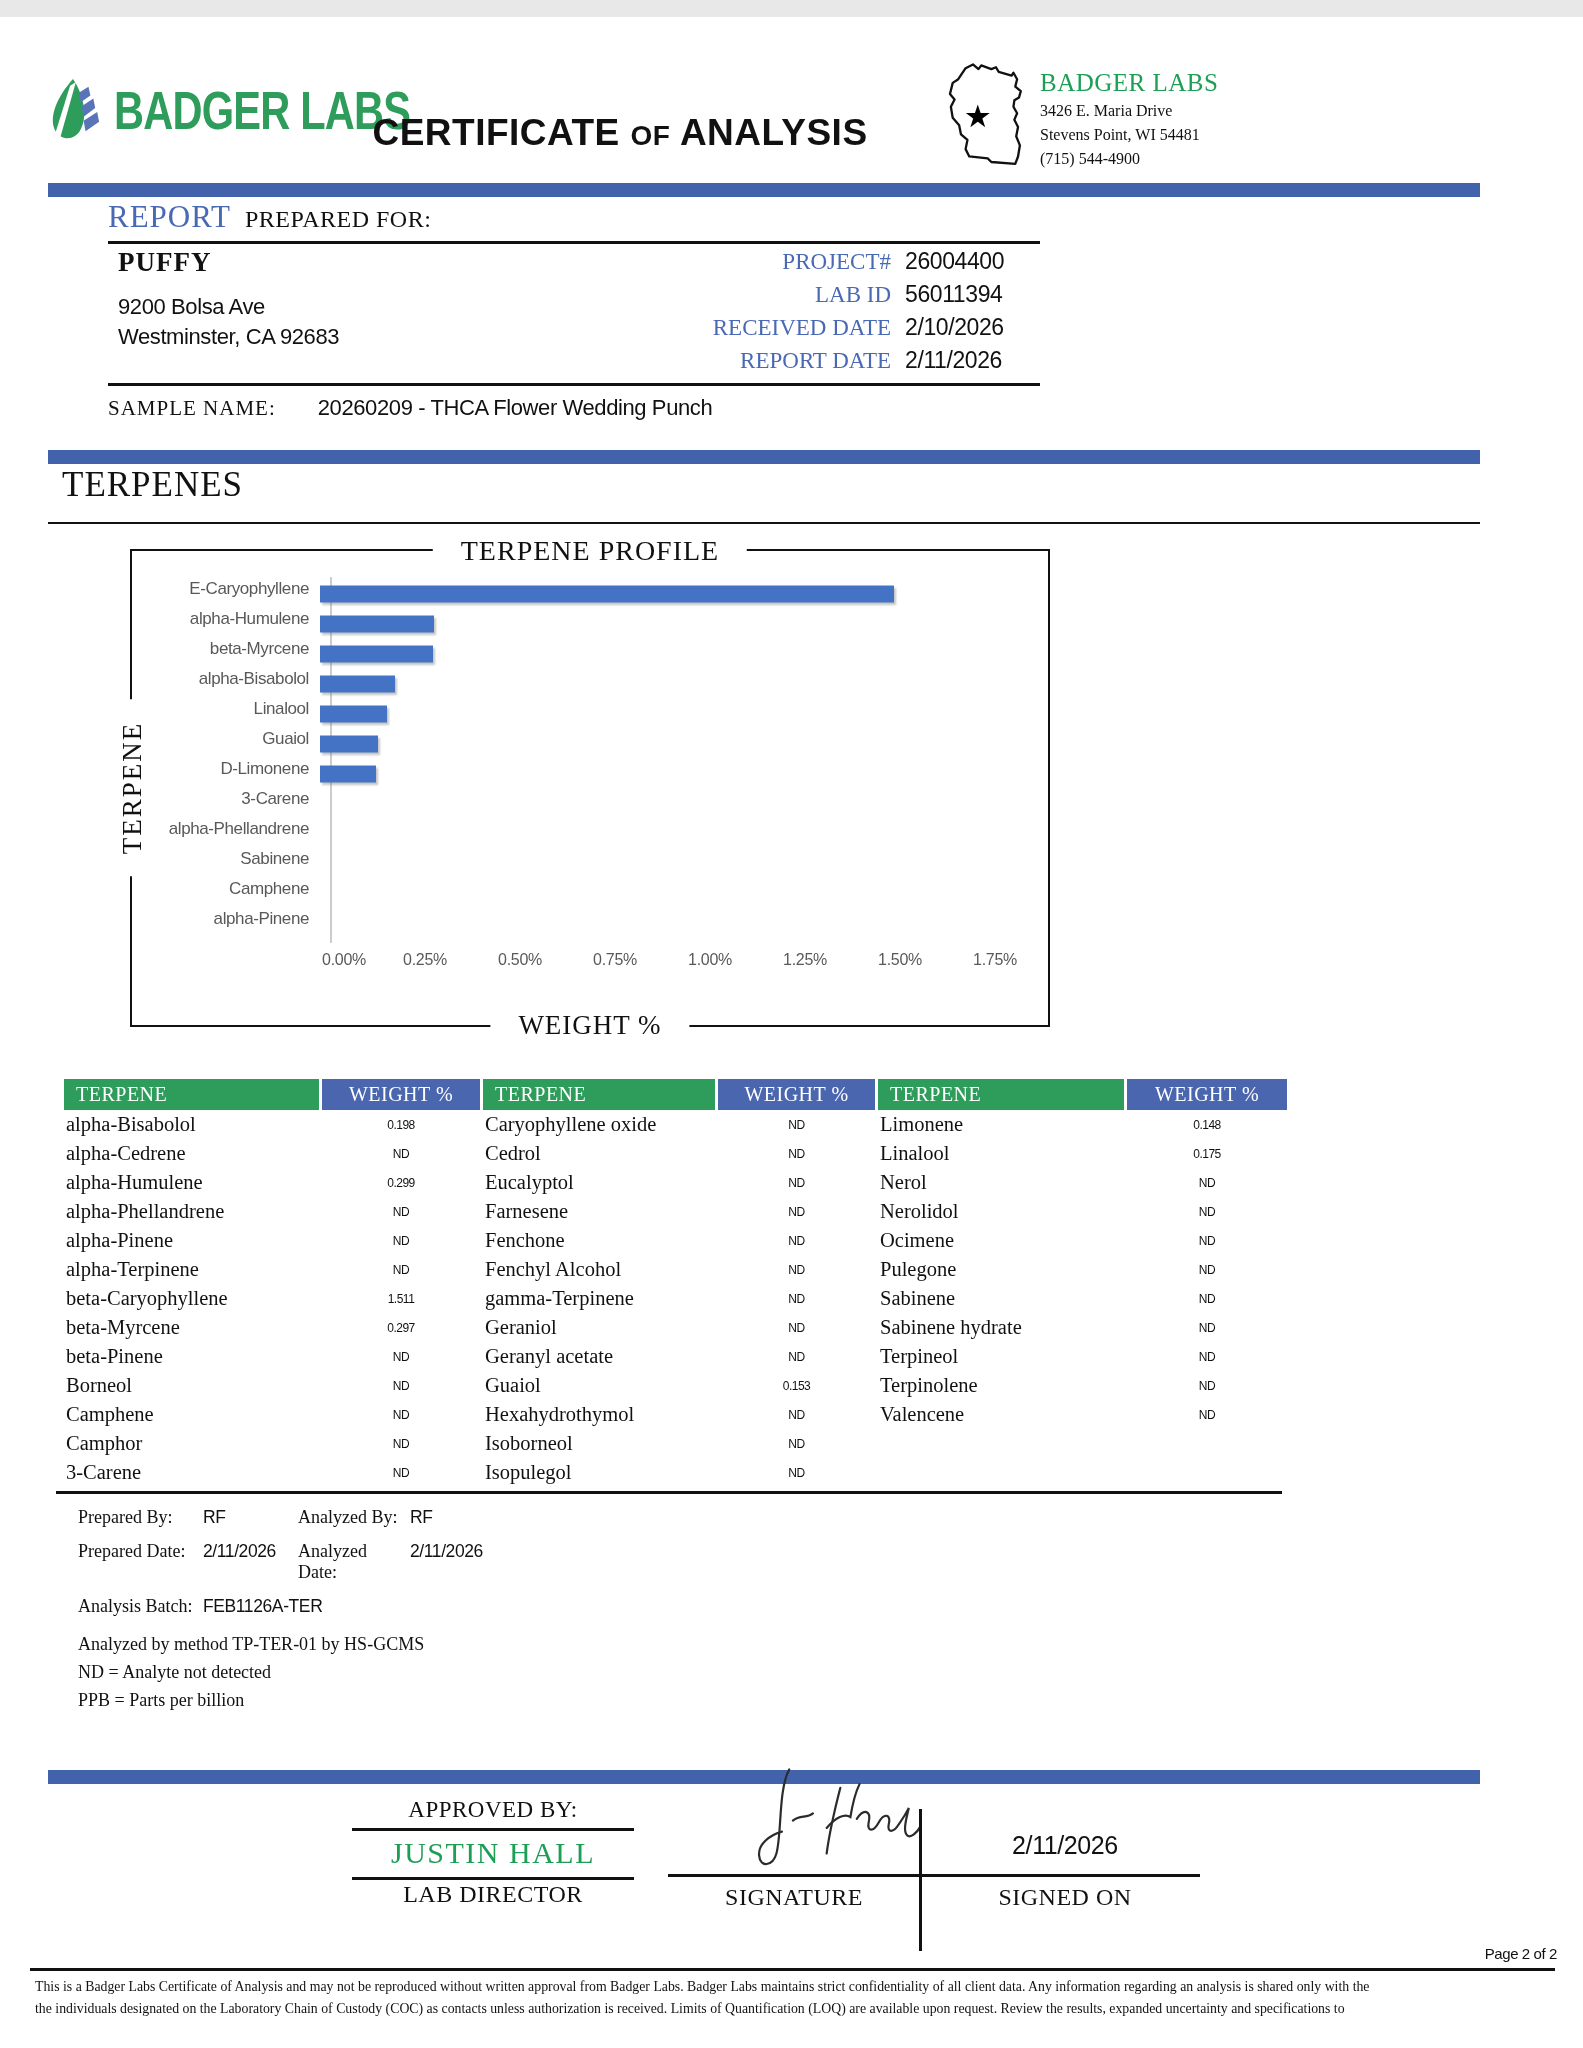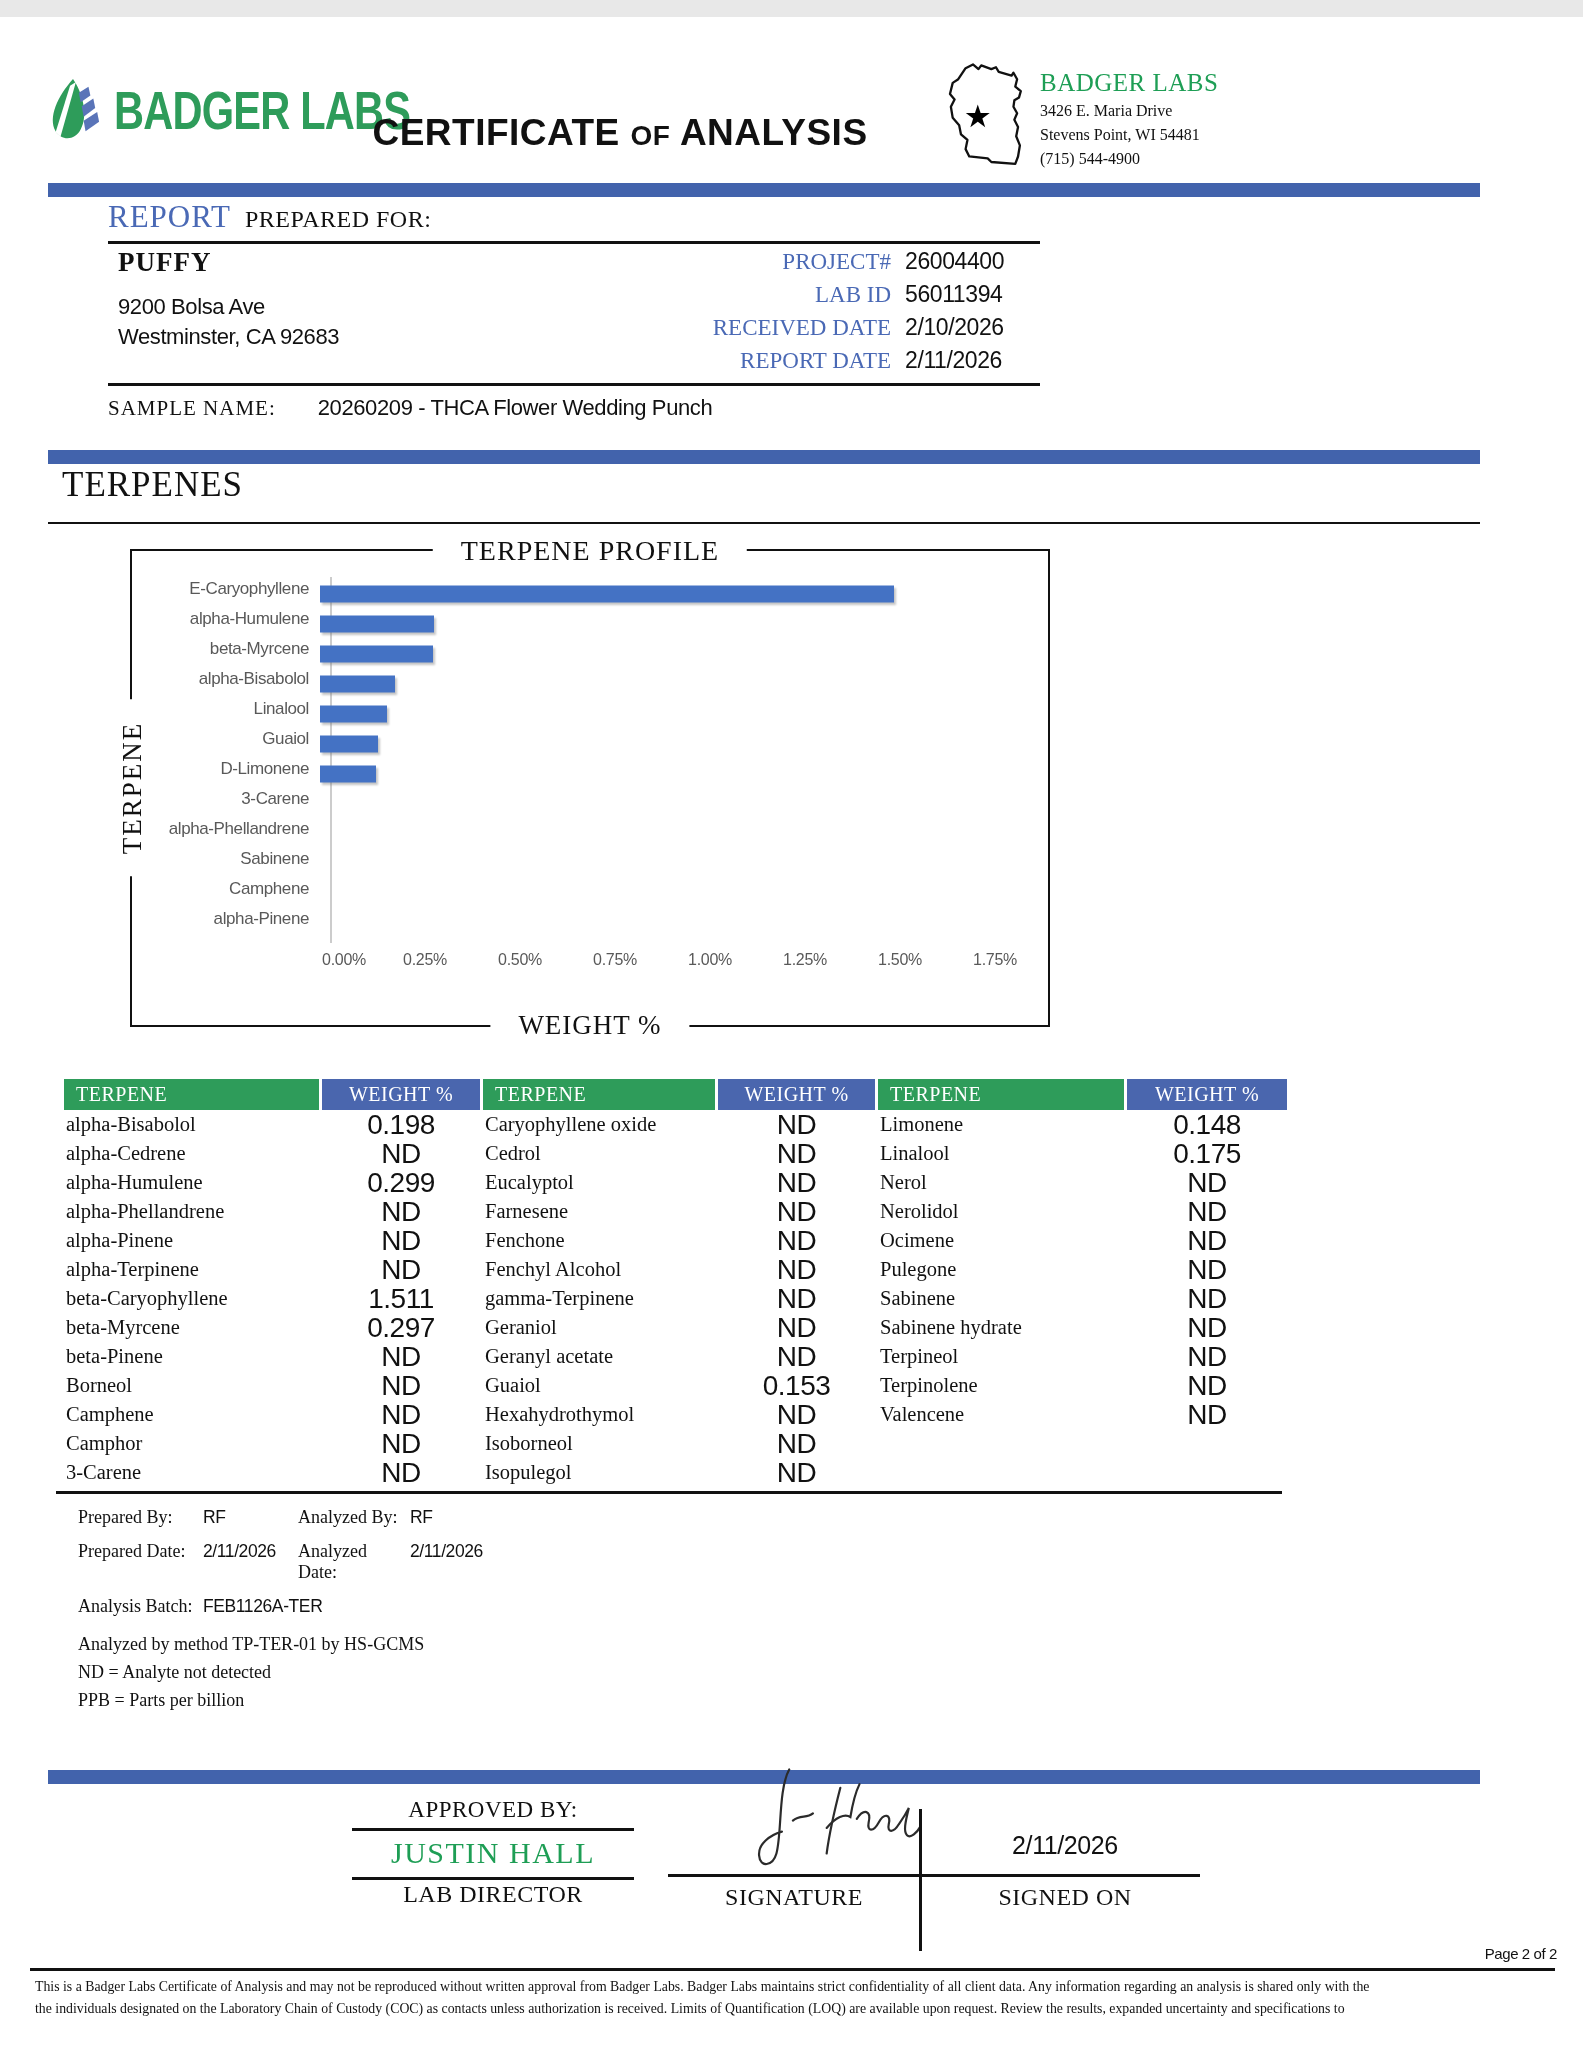--- a/index.html
+++ b/index.html
@@ -67,21 +67,21 @@
   .ctick { position:absolute; transform:translateX(-50%);
     font-family:"Liberation Sans","DejaVu Sans",sans-serif; font-size:16px; color:#595959; letter-spacing:-0.3px; }
 
   
   .tergrid { position:absolute; left:64px; top:1062px;
     display:grid; grid-template-columns:255px 158px 232px 157px 246px 160px; column-gap:3px; }
   .th { color:#fff; font-size:20px; height:31px; display:flex; align-items:center; letter-spacing:0.5px; }
   .th-name { background:#2E9C5A; padding-left:12px; }
   .th-val { background:#4A66AE; justify-content:center; }
   .tname { font-size:20.5px; height:29px; display:flex; align-items:center; padding-left:2px; white-space:nowrap; }
-  .tval { font-family:"Liberation Sans","DejaVu Sans",sans-serif; font-size:28px; letter-spacing:-0.5px;
+  .tval { font-family:"Liberation Sans","DejaVu Sans",sans-serif; font-size:12px; letter-spacing:-0.5px;
     height:29px; display:flex; align-items:center; justify-content:center; }
   .table-rule { position:absolute; left:56px; top:1474px; width:1226px; border-top:3.5px solid #111; }
 
   
   .notes { position:absolute; left:78px; top:1490px; }
   .nrow { display:grid; grid-template-columns:125px 95px 112px auto; margin-bottom:13px; }
   .nlabel { font-size:18px; }
   .nvalue { font-family:"Liberation Sans","DejaVu Sans",sans-serif; font-size:17.5px; letter-spacing:-0.4px; }
   .nline { font-size:18px; line-height:28px; }
   .nblock { margin-top:6px; }

